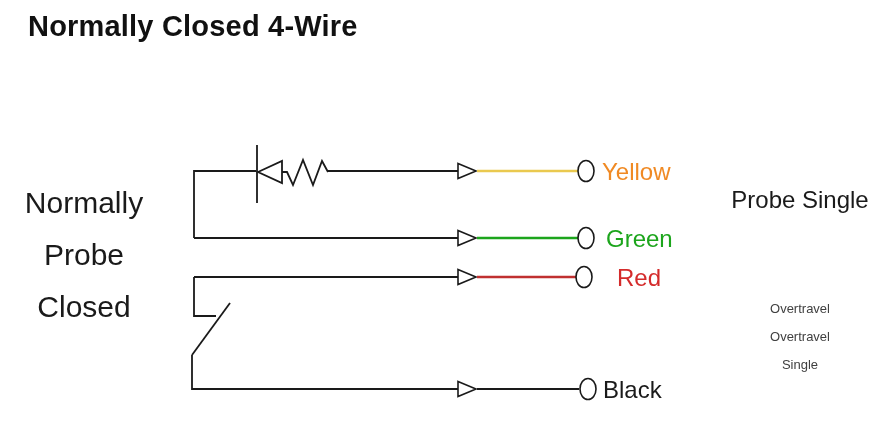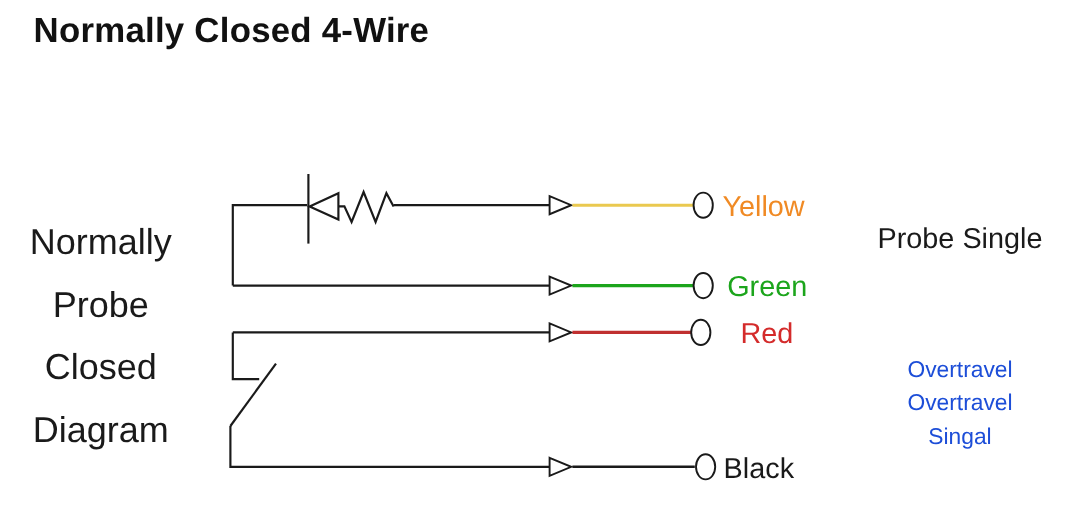--- a/index.html
+++ b/index.html
@@ -48,23 +48,23 @@
     text-align: center;
     font-size: 24px;
     color: #1a1a1a;
   }
   .overtravel-label {
     position: absolute;
     left: 708px;
     top: 295px;
     width: 184px;
     text-align: center;
-    font-size: 19px;
+    font-size: 13px;
     line-height: 28px;
-    color: #1d4ed8;
+    color: #404040;
   }
   svg.circuit {
     position: absolute;
     left: 0;
     top: 0;
   }
   svg text.wire-name {
     font-family: "Liberation Sans", sans-serif;
     font-size: 24px;
   }
@@ -73,29 +73,28 @@
 <body>
 
 <div class="stage">
 
   <div class="title">Normally Closed 4-Wire</div>
 
   <div class="left-label">
     <div class="line">Normally</div>
     <div class="line">Probe</div>
     <div class="line">Closed</div>
-    <div class="line">Diagram</div>
   </div>
 
   <div class="probe-label">Probe Single</div>
 
   <div class="overtravel-label">
     <div>Overtravel</div>
     <div>Overtravel</div>
-    <div>Singal</div>
+    <div>Single</div>
   </div>
 
   <svg class="circuit" width="893" height="422" viewBox="0 0 893 422">
 
     <g stroke="#1a1a1a" stroke-width="1.8" fill="none">
       <path d="M194,238 L194,171 L256,171"></path>
       <line x1="257" y1="145" x2="257" y2="203"></line>
       <path d="M258,172 L282,161 L282,183 Z" fill="#ffffff"></path>
       <polyline points="282,172 287,172 293,185 303,160 313,185 322,161 328,172"></polyline>
       <line x1="328" y1="171" x2="459" y2="171"></line>

